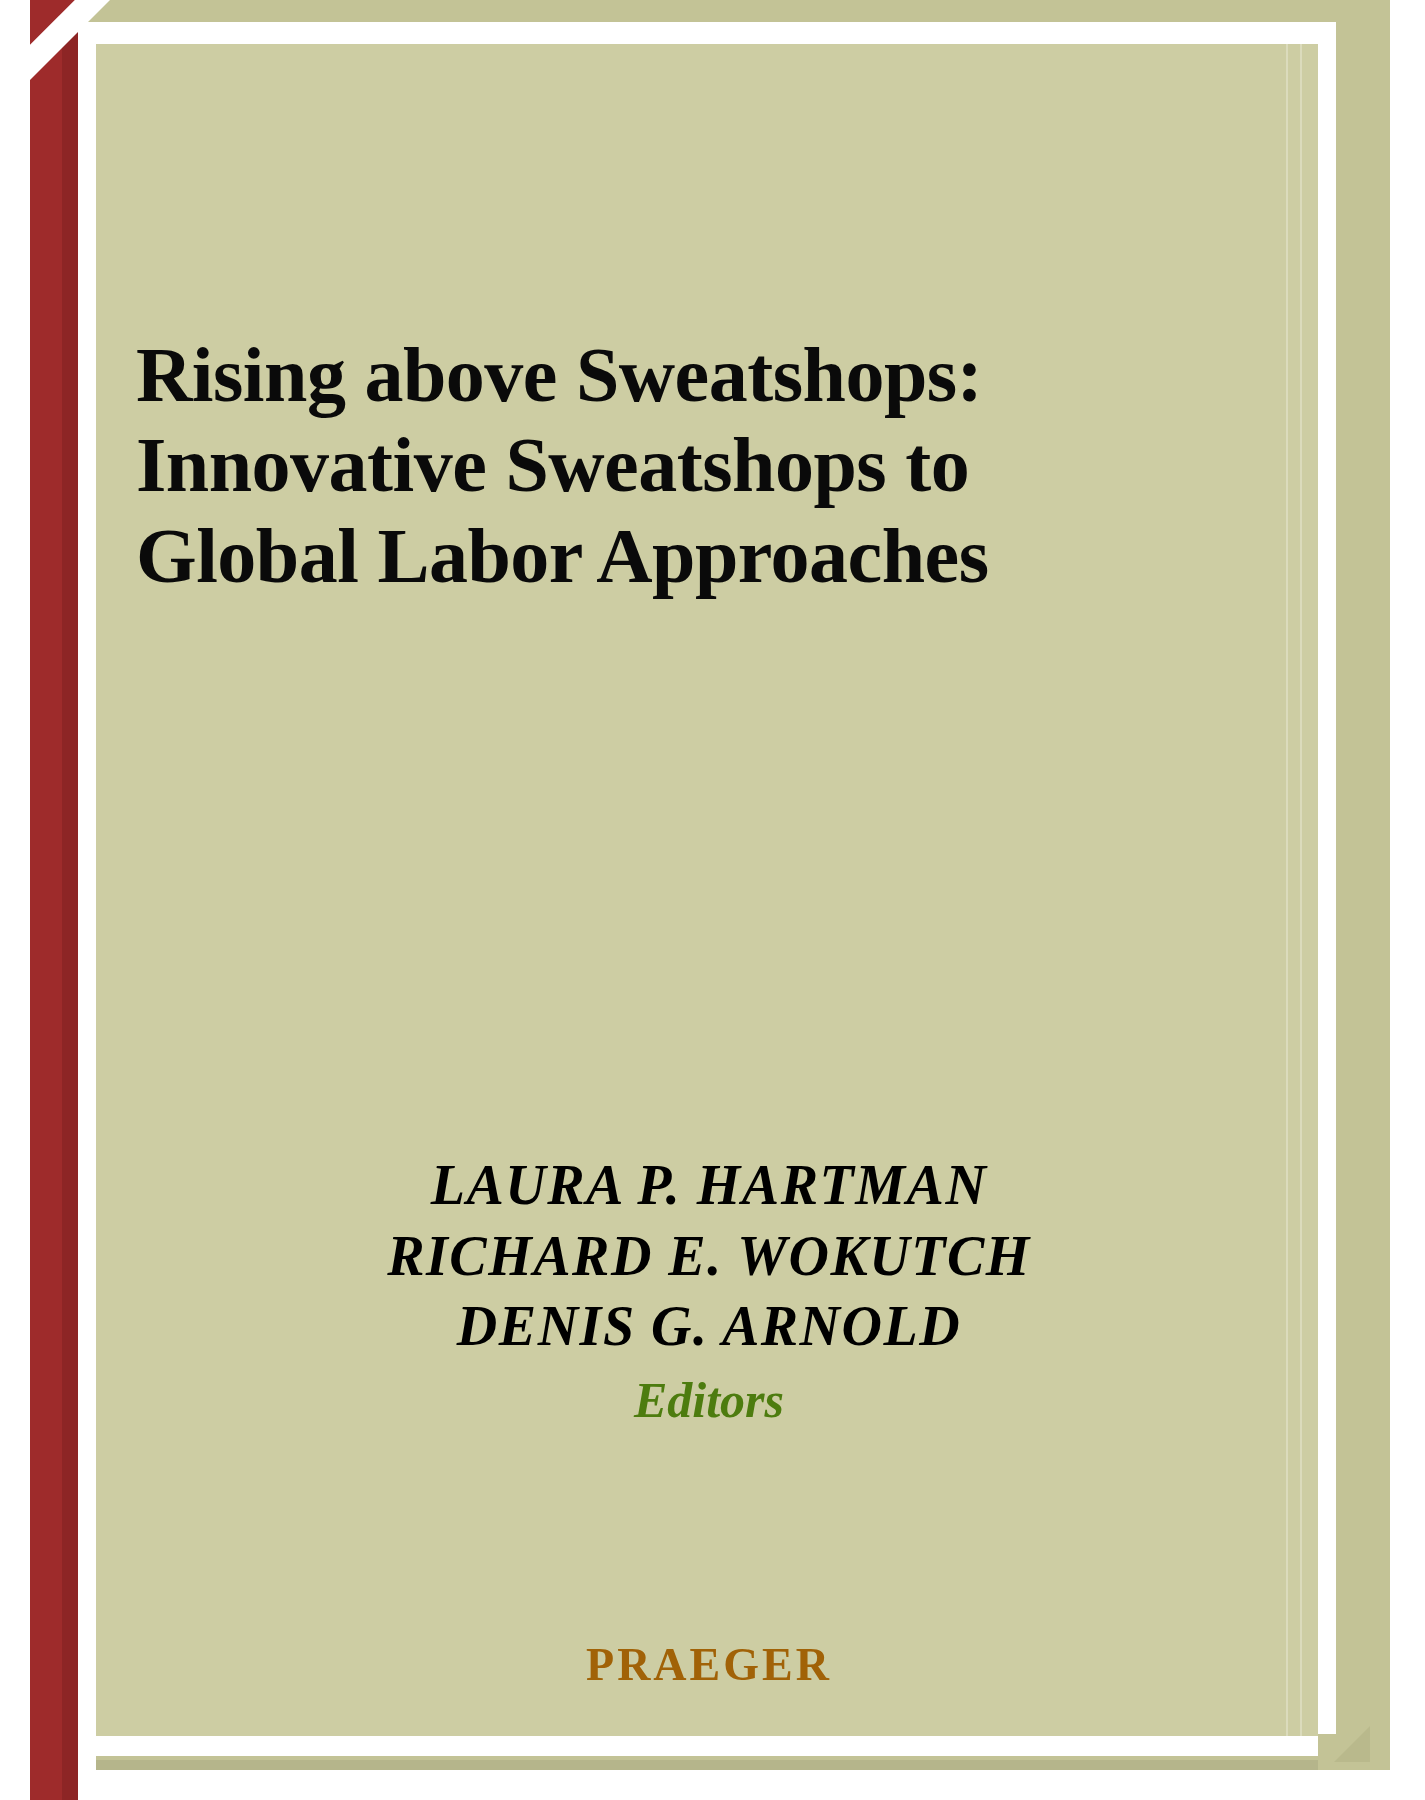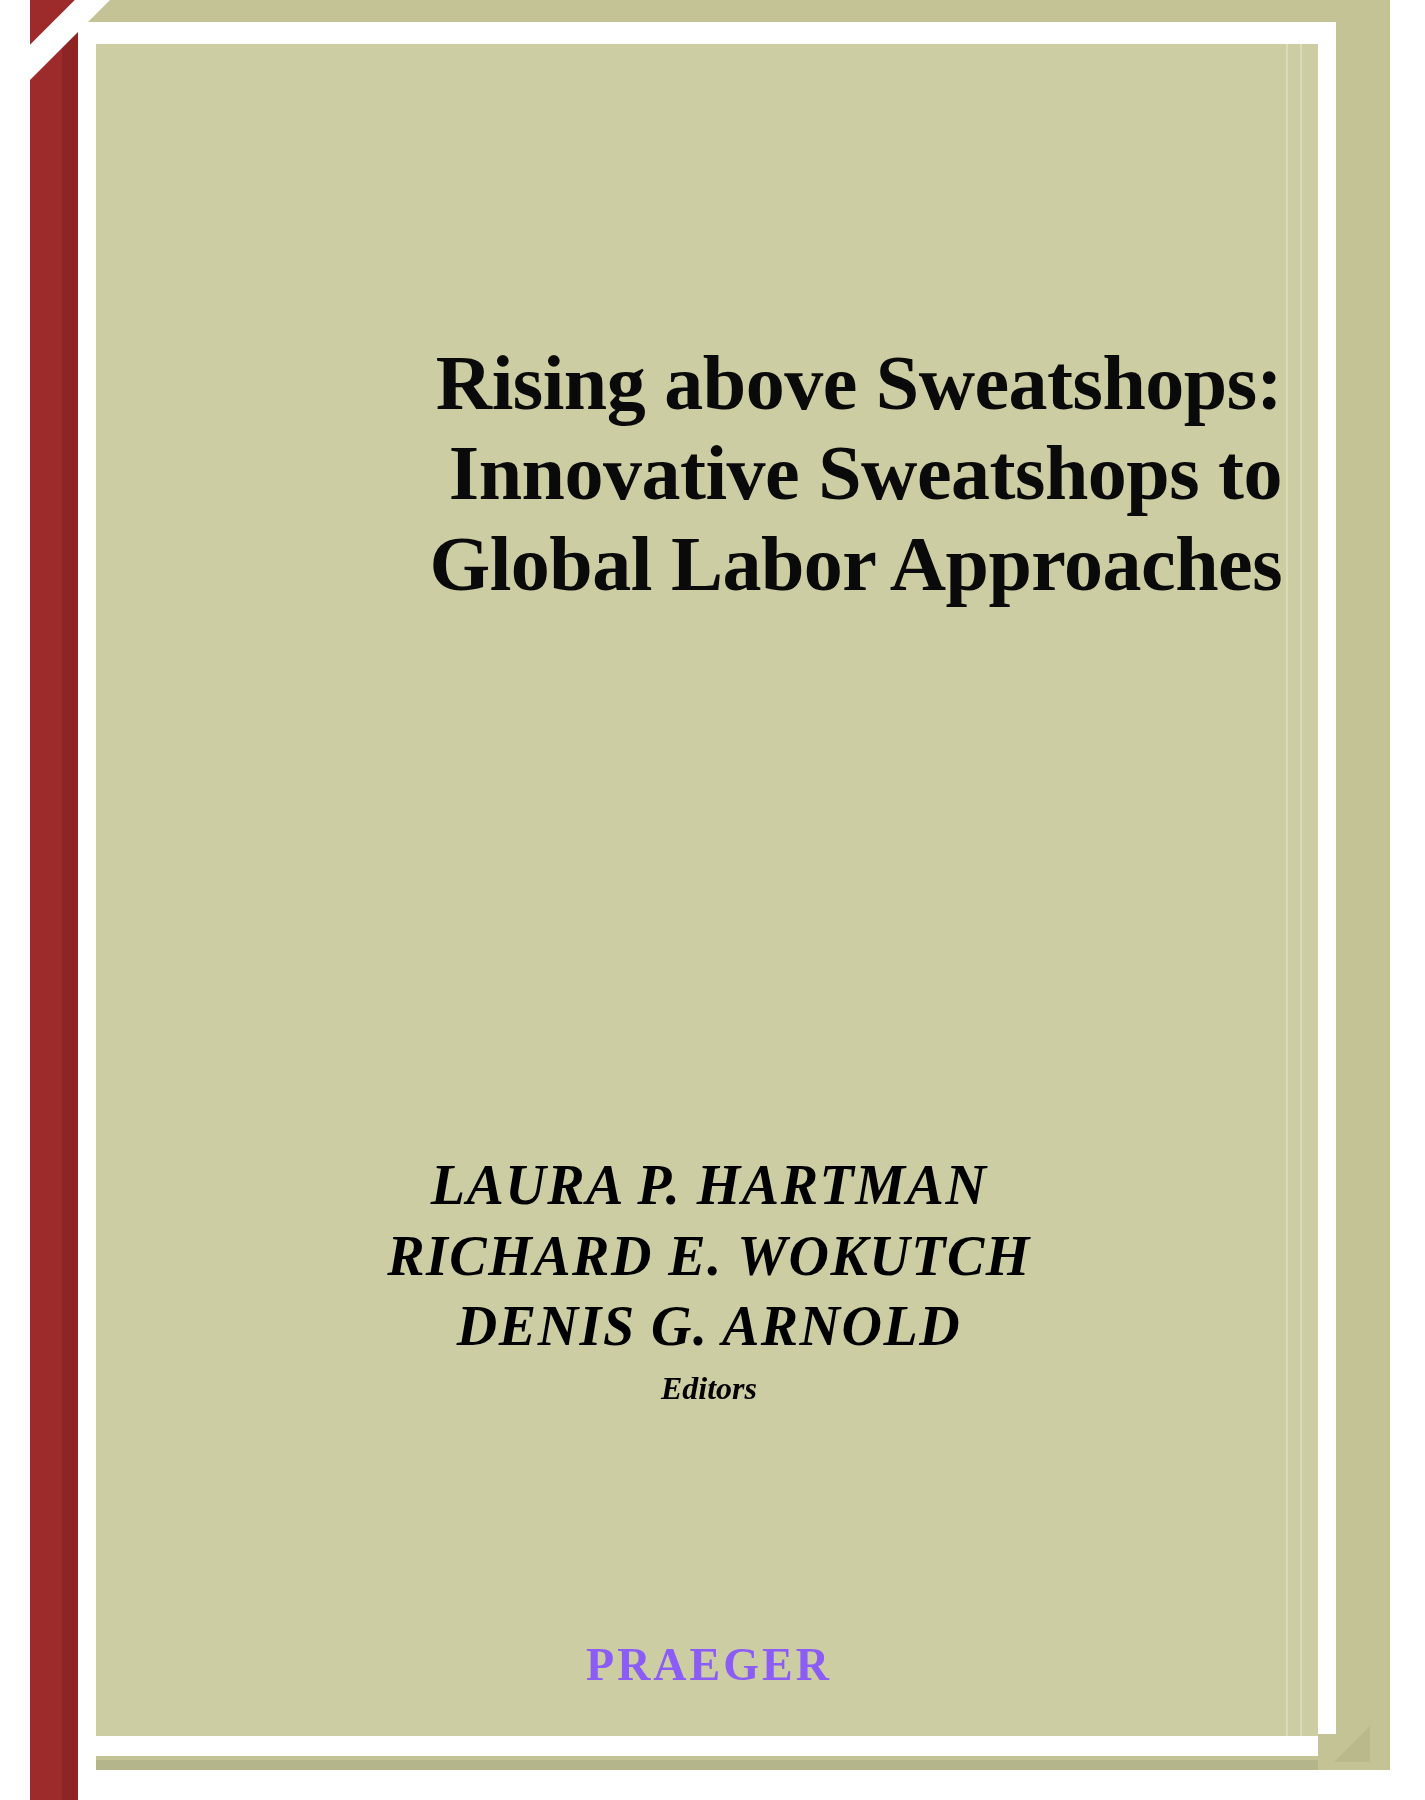--- a/index.html
+++ b/index.html
@@ -132,23 +132,23 @@
     bottom: 30px;
     width: 1222px;
     height: 10px;
     background: rgba(0,0,0,0.07);
   }
 
   
   .title-block {
     position: absolute;
     left: 136px;
-    top: 338px;
+    top: 330px;
     width: 1146px;
-    text-align: right;
+    text-align: left;
   }
   .title-line {
     font-family: "Liberation Serif", serif;
     font-weight: bold;
     font-size: 78px;
     line-height: 1.16;
     color: #0a0a0a;
     letter-spacing: -0.5px;
     white-space: nowrap;
   }
@@ -167,39 +167,39 @@
     font-size: 56px;
     line-height: 1.26;
     color: #000000;
     letter-spacing: 1.5px;
     white-space: nowrap;
   }
   .editors-line {
     font-family: "Liberation Serif", serif;
     font-style: italic;
     font-weight: bold;
-    font-size: 32px;
+    font-size: 50px;
     line-height: 1.3;
-    color: #000000;
+    color: #4d7c0f;
     margin-top: 6px;
   }
 
   .publisher-block {
     position: absolute;
     left: 136px;
     top: 1638px;
     width: 1146px;
     text-align: center;
   }
   .publisher {
     font-family: "Liberation Serif", serif;
     font-weight: bold;
     font-size: 46px;
     letter-spacing: 3px;
-    color: #8b5cf6;
+    color: #a16207;
   }
 </style>
 </head>
 <body>
 
 <div id="page">
 
   <div class="cover-frame"></div>
 
   <div class="spine"></div>

